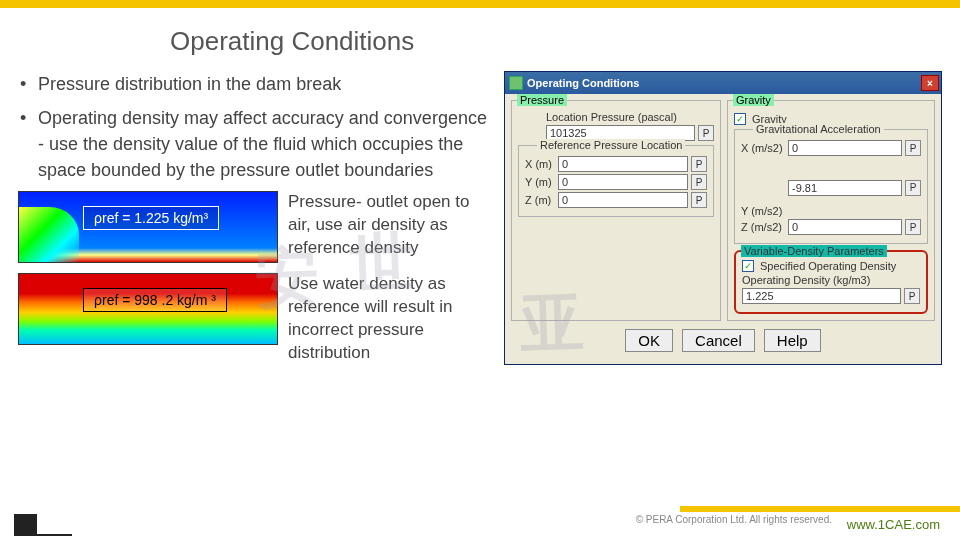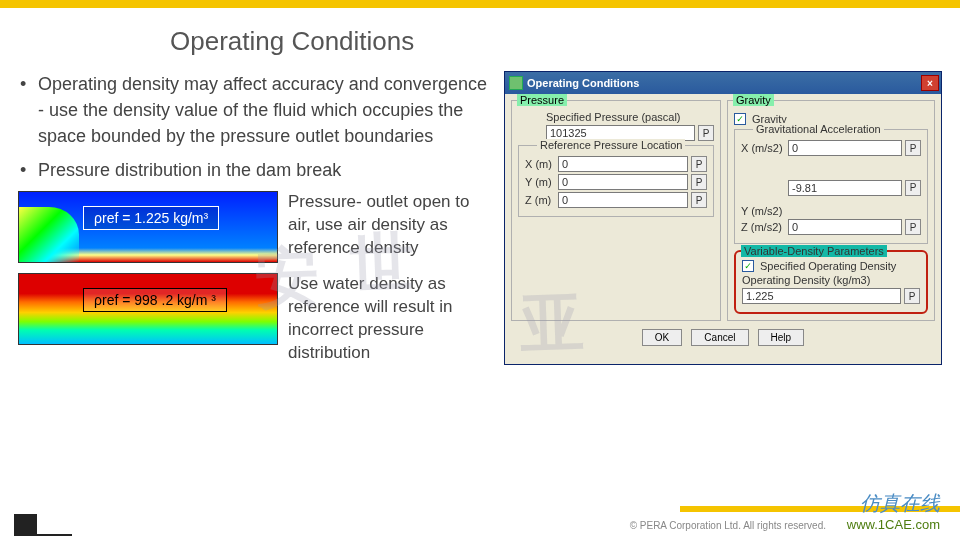--- a/index.html
+++ b/index.html
@@ -32,44 +32,44 @@
   .frow { display:flex; align-items:center; margin: 2px 0; gap:3px; }
   .flbl { font-size:11px; }
   .finput { background:#fff; border:1px solid #7a7a7a; padding:1px 3px; font-size:11px; flex:1; height:16px; }
   .pbtn { width:16px; height:16px; border:1px solid #888; background:#eee; font-size:10px; display:flex; align-items:center; justify-content:center; }
   .cbx { width:12px; height:12px; border:1px solid #2a5a9e; background:#fff; display:inline-flex; align-items:center; justify-content:center; font-size:9px; color:#0a0; margin-right:3px; }
   .subgroup { border:1px solid #b0b0b0; padding:8px 6px 6px; margin-top:4px; position:relative; }
   .subgroup .gtitle { position:absolute; top:-7px; left:18px; background:#ece9d8; padding:0 3px; font-size:11px; }
   .highlight { border:2px solid #c02010; border-radius:6px; padding:6px 6px 6px; margin-top:6px; position:relative; }
   .highlight .gtitle { position:absolute; top:-7px; left:5px; background:#14b8a6; padding:0 3px; font-size:11px; }
   .btnrow { text-align:center; padding:6px 0 8px; }
-  .dbtn { border:1px solid #888; background:#eee; padding:2px 12px; margin:0 3px; font-size:10px; }
-  .footer { position:absolute; bottom:4px; left:14px; right:14px; display:flex; justify-content:space-between; align-items:center; font-size:10px; color:#777;}
+  .dbtn { border:1px solid #888; background:#eee; padding:2px 12px; margin:0 3px; font-size:15px; }
+  .footer { position:absolute; bottom:4px; left:14px; right:8px; display:flex; justify-content:space-between; align-items:flex-start; font-size:10px; color:#777;}
   .logo { width:58px; height:22px; background: linear-gradient(90deg,#222 0 40%, transparent 40%); border-bottom:2px solid #222;}
   .wm { position:absolute; font-size:64px; color:rgba(150,150,170,0.25); font-weight:bold; transform:rotate(-2deg); pointer-events:none;}
   .wm1 { top:220px; left:350px;}
   .wm2 { top:280px; left:520px;}
   .wm3 { top:235px; left:255px;}
   .cn { position:absolute; right:20px; bottom:8px; text-align:right; }
   .cn .l1 { color:#4a8cc4; font-size:20px; font-style:italic; font-family: "KaiTi", serif;}
   .cn .l2 { color:#4d7c0f; font-size:13px; }
   .fcopy{ font-size: 10px; color: #888; margin-right: 120px; }
   .fylw { position:absolute; right:0; bottom:28px; width:280px; height:6px; background:#f5c400;}
 </style>
 </head>
 <body>
 
 <div class="topbar"></div>
 <div class="title">Operating Conditions</div>
 
 <div class="content">
   <div class="left">
     <ul class="bullets">
+      <li>Pressure distribution in the dam break</li>
       <li>Operating density may affect accuracy and convergence - use the density value of the fluid which occupies the space bounded by the pressure outlet boundaries</li>
-      <li>Pressure distribution in the dam break</li>
     </ul>
 
     <div class="figrow">
       <div class="figimg fig1">
         <div class="figlabel">ρref = 1.225 kg/m³</div>
       </div>
       <div class="figdesc">Pressure- outlet open to air, use air density as reference density</div>
     </div>
 
     <div class="figrow" style="margin-top:10px;">
@@ -82,21 +82,21 @@
 
   <div class="dialog">
     <div class="titlebar">
       <span class="ticon"></span>
       <span class="ttext">Operating Conditions</span>
       <span class="winbtn">×</span>
     </div>
     <div class="dbody">
       <div class="group g-pressure">
         <span class="gtitle">Pressure</span>
-        <div class="flbl" style="margin-left:28px;">Specified Pressure (pascal)</div>
+        <div class="flbl" style="margin-left:28px;">Location Pressure (pascal)</div>
         <div class="frow" style="margin-left:28px;align-items:flex-end;">
           <div class="finput">101325</div>
           <div class="pbtn">P</div>
         </div>
         <div class="subgroup">
           <span class="gtitle">Reference Pressure Location</span>
           <div class="frow">
             <span class="flbl" style="width:30px;">X (m)</span>
             <div class="finput">0</div>
             <div class="pbtn">P</div>
@@ -163,15 +163,14 @@
 <div class="wm wm3">安</div>
 <div class="wm wm1">世</div>
 <div class="wm wm2">亚</div>
 
 <div class="fylw"></div>
 <div class="footer">
   <div class="logo"></div>
   <div class="fcopy">©   PERA Corporation Ltd. All rights reserved.</div>
 </div>
 <div class="cn">
-  <div class="l1">仿真在线</div>
   <div class="l2">www.1CAE.com</div>
 </div>
 
 </body></html>

